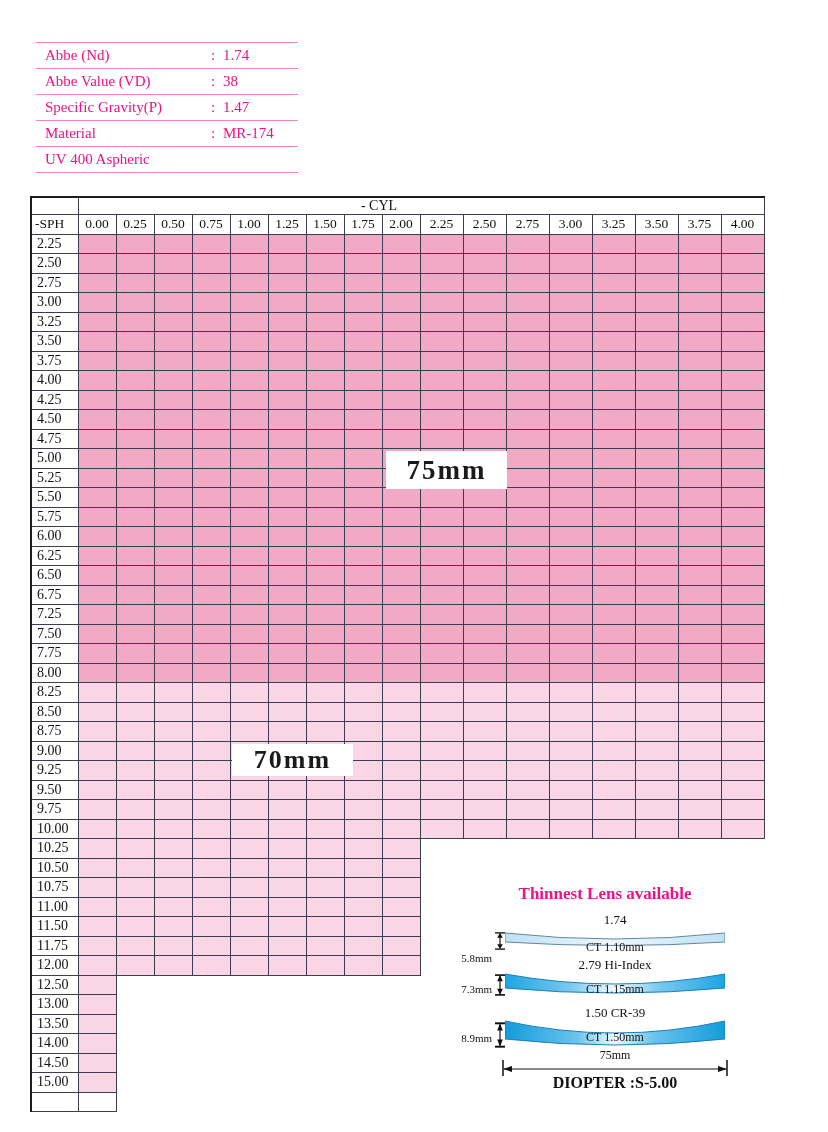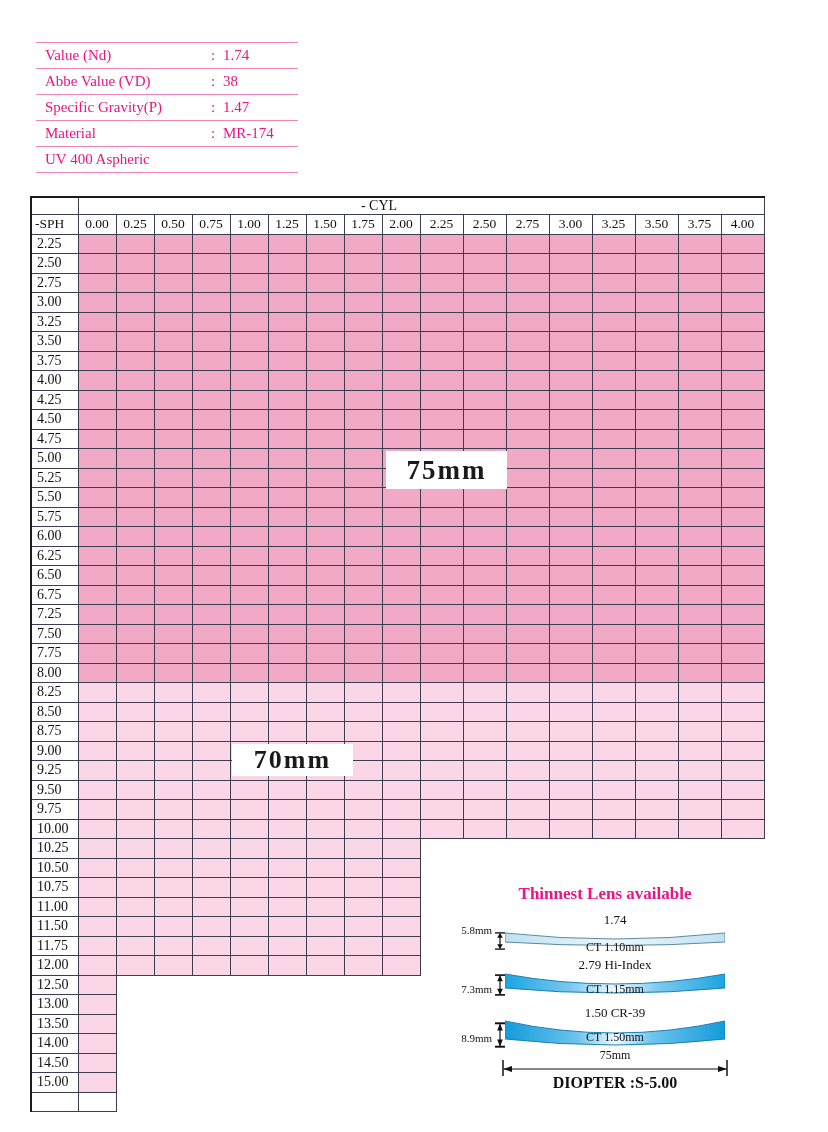--- a/index.html
+++ b/index.html
@@ -52,39 +52,39 @@
   .diagram { position:absolute; left:450px; top:884px; width:378px; height:248px; }
   .diagram div { position:absolute; }
   .d-title { left:30px; top:0; width:250px; text-align:center;
              font-size:17px; font-weight:bold; color:#EC1385; }
   .idx-label { left:55px; width:220px; text-align:center; font-size:13px; color:#111; }
   .ct-label  { left:55px; width:220px; text-align:center; font-size:12px; color:#111; }
   .edge-label{ left:0;   width:42px;  text-align:right;  font-size:11px; color:#111; }
   .lens-svg  { position:absolute; left:55px; width:220px; }
   .arr-svg   { position:absolute; left:45px; width:10px; }
   #idx1 { top:28px; }  #lens1 { top:46px; height:22px; }
-  #ct1  { top:56px; }  #edge1 { top:40px; } #arr1 { top:48px; height:18px; }
+  #ct1  { top:56px; }  #edge1 { top:68px; } #arr1 { top:48px; height:18px; }
   #idx2 { top:73px; }  #lens2 { top:88px; height:28px; }
   #ct2  { top:98px; }  #edge2 { top:99px; } #arr2 { top:90px; height:22px; }
   #idx3 { top:121px; } #lens3 { top:135px; height:32px; }
   #ct3  { top:146px; } #edge3 { top:148px; } #arr3 { top:138px; height:26px; }
   .dia-label { left:55px; top:164px; width:220px; text-align:center; font-size:12px; color:#111; }
   #harrow { position:absolute; left:52px; top:176px; width:226px; height:16px; }
   .diopter { left:55px; top:190px; width:220px; text-align:center;
              font-size:16px; font-weight:bold; color:#111; }
 </style>
 </head>
 <body>
 
 <div class="page">
 
 
   <div class="specs">
     <div class="spec-row">
-      <span class="spec-label">Value (Nd)</span>
+      <span class="spec-label">Abbe (Nd)</span>
       <span class="spec-colon">:</span>
       <span class="spec-value">1.74</span>
     </div>
     <div class="spec-row">
       <span class="spec-label">Abbe Value (VD)</span>
       <span class="spec-colon">:</span>
       <span class="spec-value">38</span>
     </div>
     <div class="spec-row">
       <span class="spec-label">Specific Gravity(P)</span>

